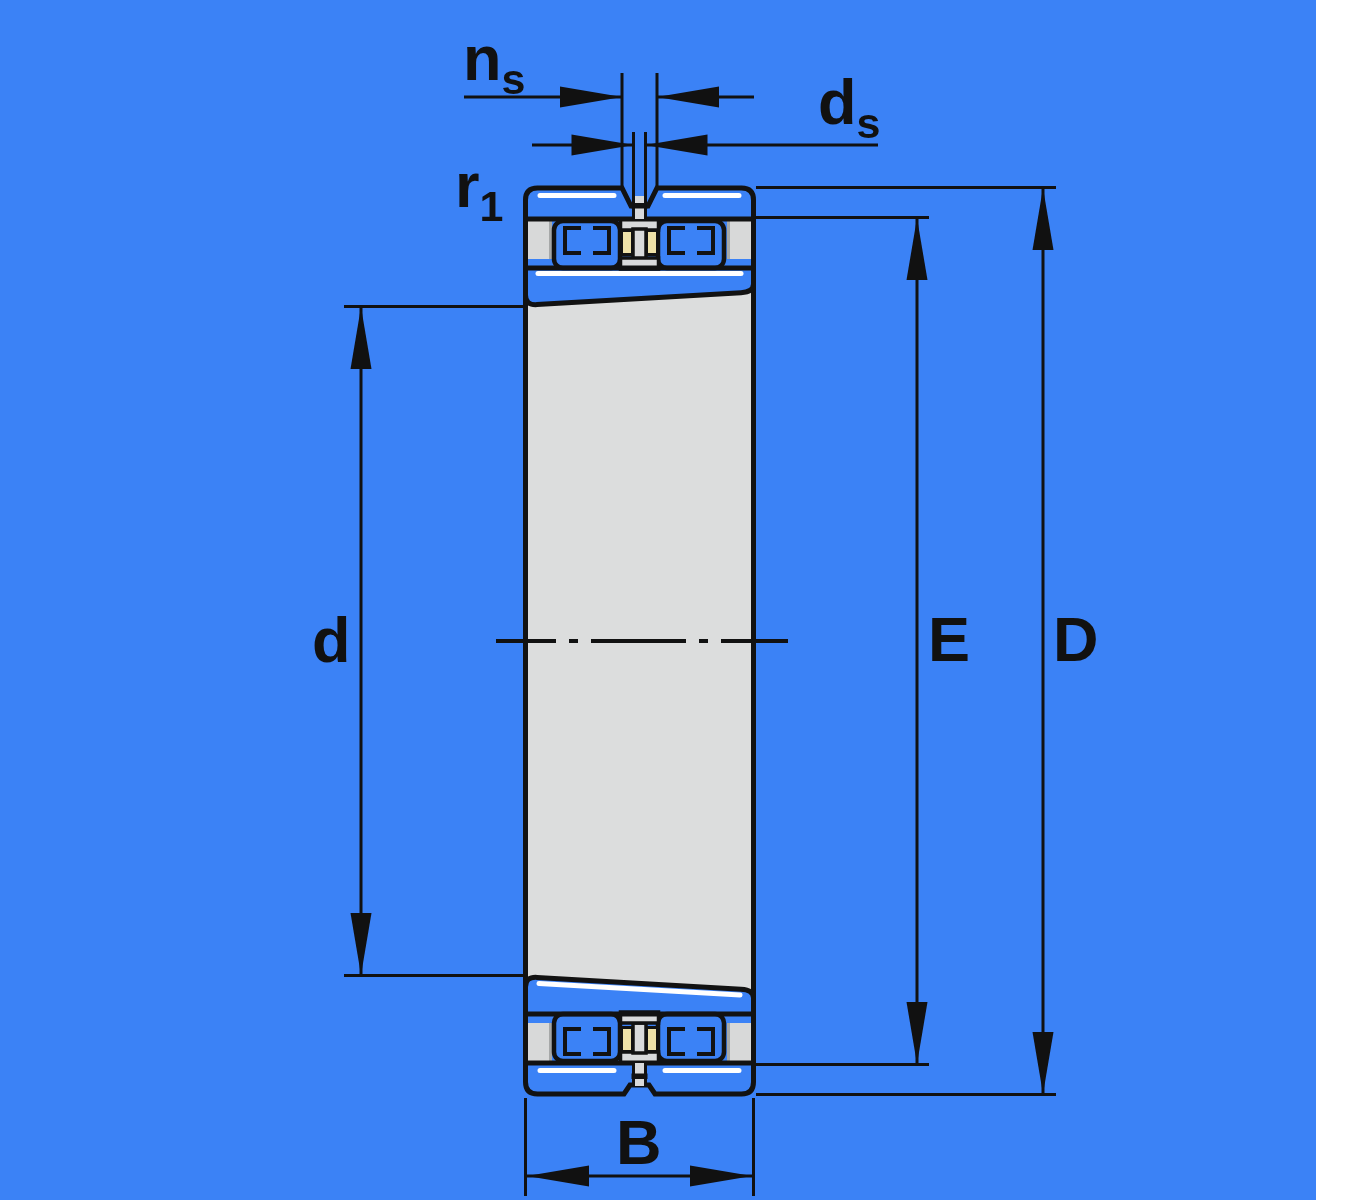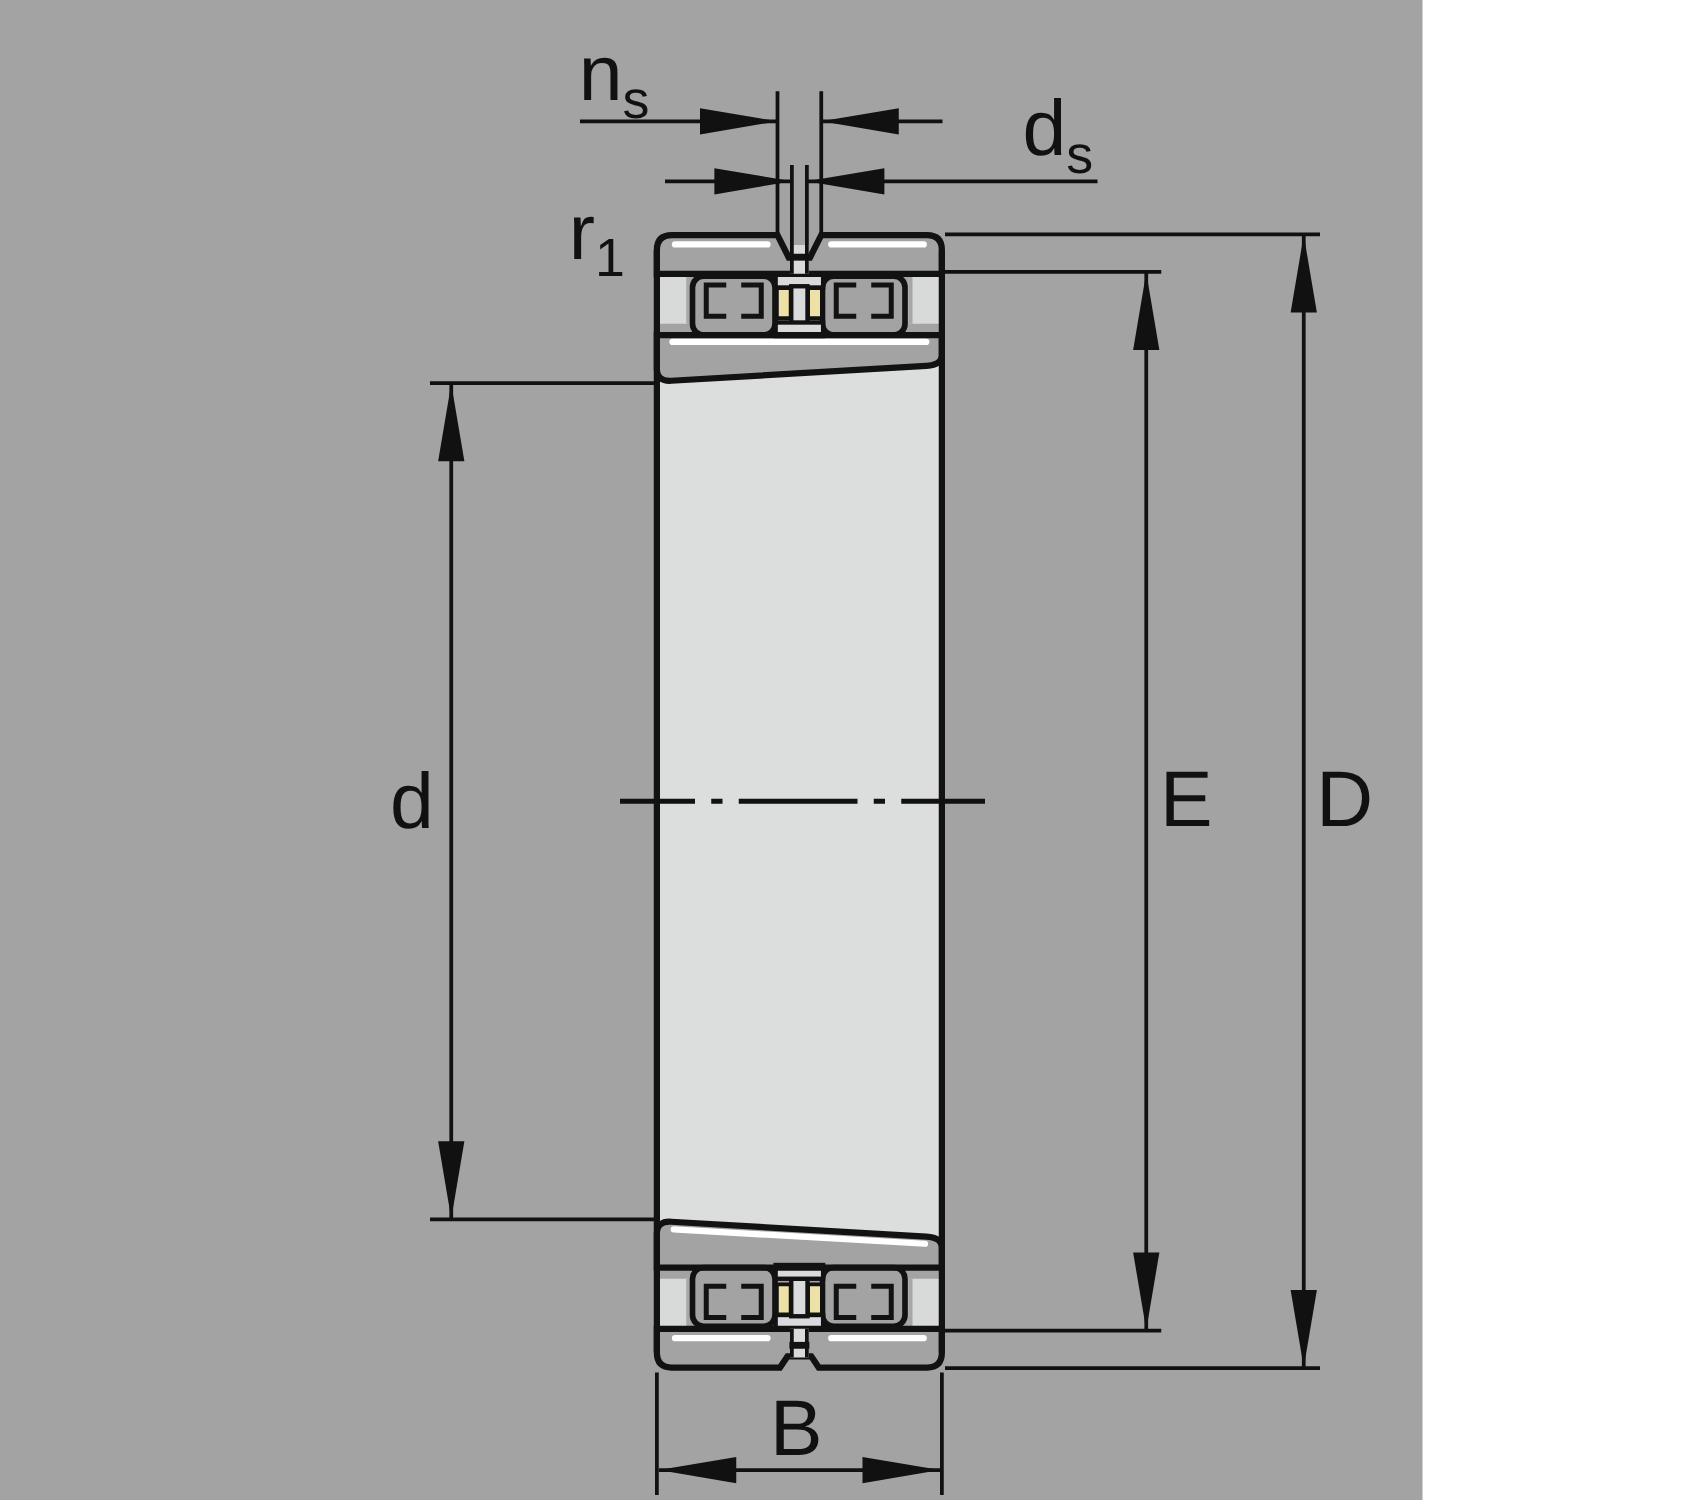--- a/index.html
+++ b/index.html
@@ -1,16 +1,16 @@
 <!DOCTYPE html>
 <html><head>
 <meta charset="utf-8">
 <style>
   html,body{margin:0;padding:0;background:#ffffff;}
-  .canvas{position:relative;width:1138px;height:1200px;background:#a3a3a3;overflow:hidden;}
+  .canvas{position:relative;width:1316px;height:1200px;background:#3b82f6;overflow:hidden;font-weight:bold;}
   svg{display:block;}
   .dim-label{font-family:"Liberation Sans","DejaVu Sans",sans-serif;font-size:63px;fill:#111;}
   .dim-label .sub{font-size:43px;}
   .dimline{stroke:#111;stroke-width:3;fill:none;}
   .centerline{stroke:#111;stroke-width:4;fill:none;}
   .arrow{fill:#111;stroke:none;}
   .outline5{stroke:#121212;stroke-width:5;fill:none;}
   .bracket{stroke:#121212;stroke-width:4;fill:none;}
 </style>
 </head>

